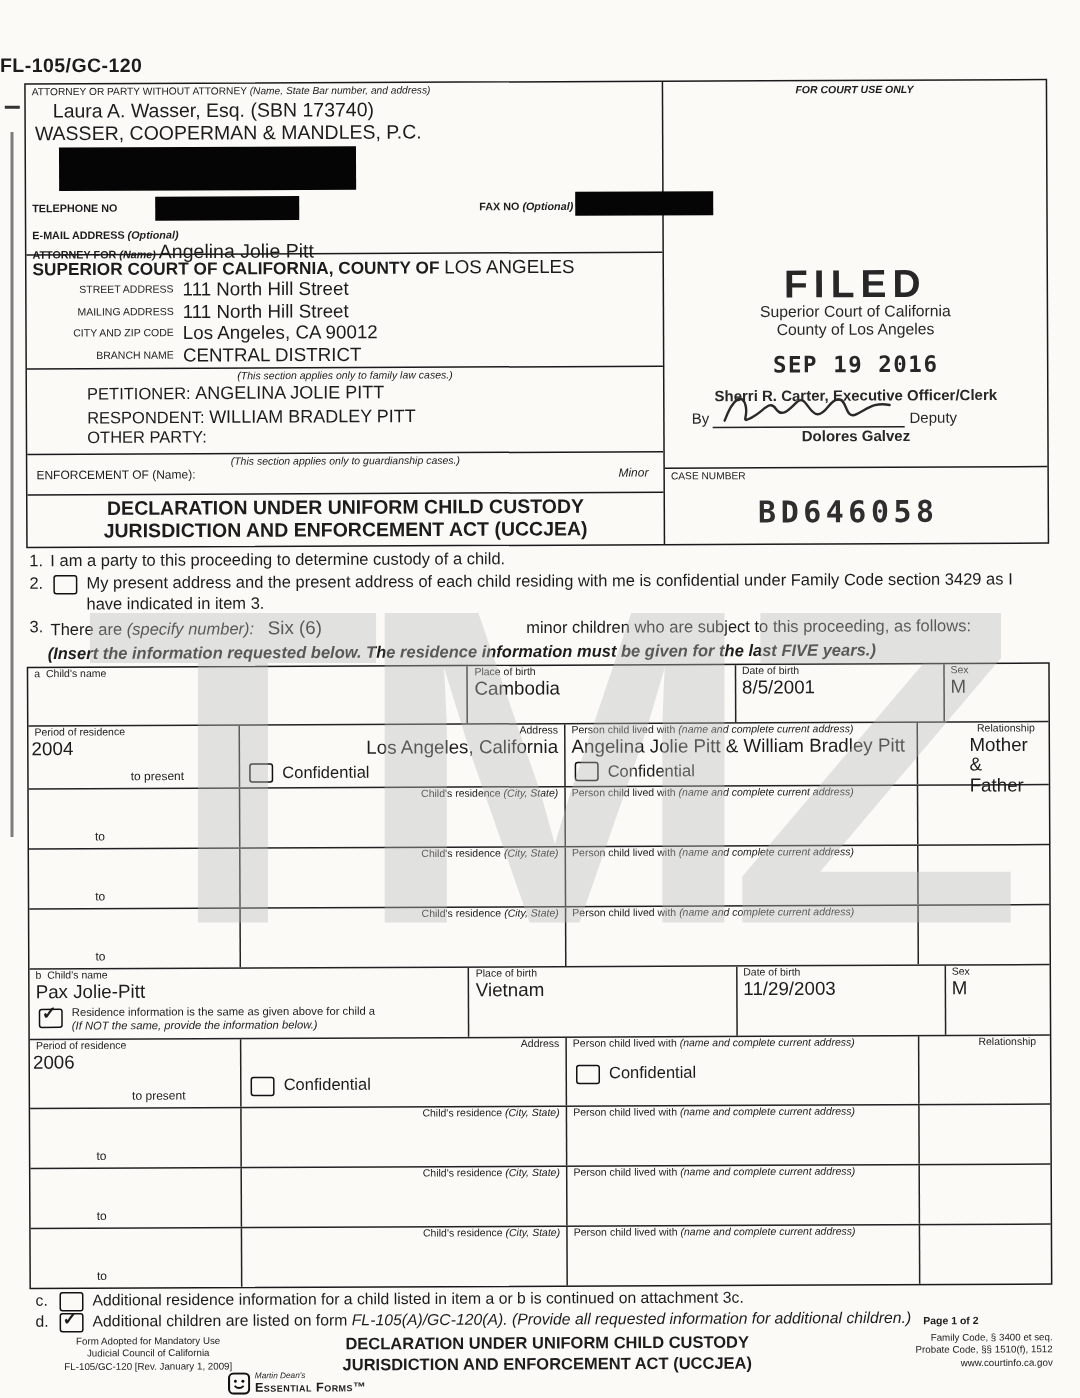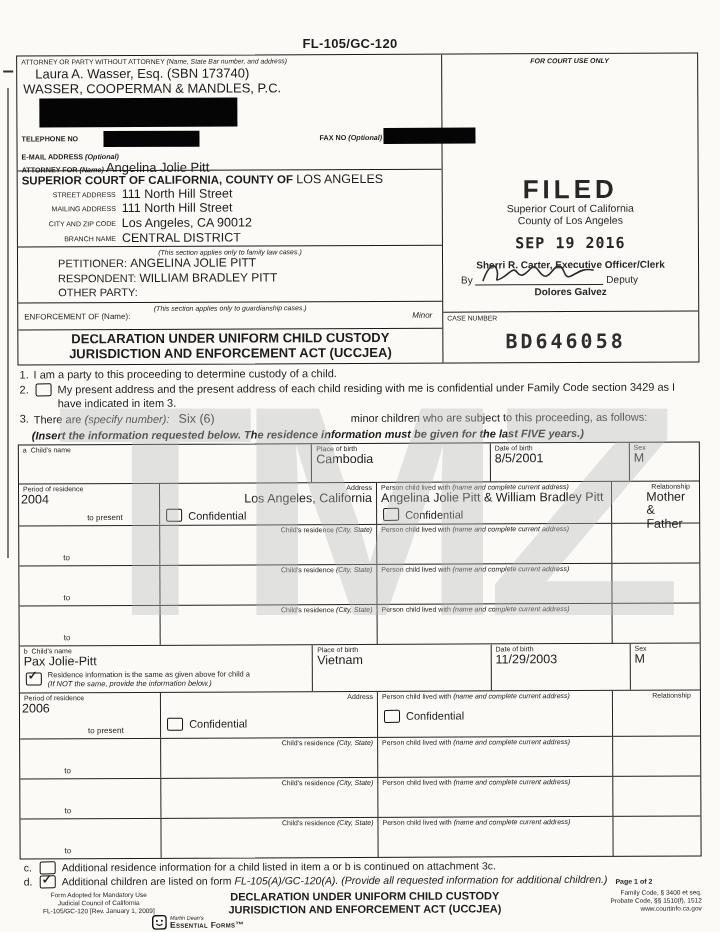--- a/index.html
+++ b/index.html
@@ -1,19 +1,19 @@
 <!DOCTYPE html>
 <html><head>
 <meta charset="utf-8">
 <style>
   html,body{margin:0;padding:0;}
   body{width:720px;height:932px;overflow:hidden;background:#eceae6;font-family:"Liberation Sans",sans-serif;color:#1c1c1c;}
   .page{position:relative;width:720px;height:932px;background:#fbfaf7;}
   .scan-edge{position:absolute;left:7px;top:88px;width:2px;height:470px;background:#3a3a3a;opacity:.65;}
-  .formnum{position:absolute;top:36px;left:0;width:700px;text-align:center;font-size:13px;font-weight:bold;letter-spacing:.3px;}
+  .formnum{position:absolute;top:36px;left:0;width:700px;text-align:left;font-size:13px;font-weight:bold;letter-spacing:.3px;}
   .doc{position:absolute;left:18px;top:54px;width:682px;transform:rotate(-0.25deg);}
   .lbl{font-size:6.8px;color:#222;}
   .lbl i{font-style:italic;}
   .val{font-size:12.5px;}
   .topbox{display:flex;border:1.6px solid #1a1a1a;height:308px;background:transparent;}
   .leftcol{width:424px;border-right:1.4px solid #1a1a1a;display:flex;flex-direction:column;}
   .rightcol{flex:1;display:flex;flex-direction:column;}
   .sec{position:relative;box-sizing:border-box;padding:2px 4px;}
   .bb{border-bottom:1.4px solid #1a1a1a;}
   .attorney-sec{height:117px;}

